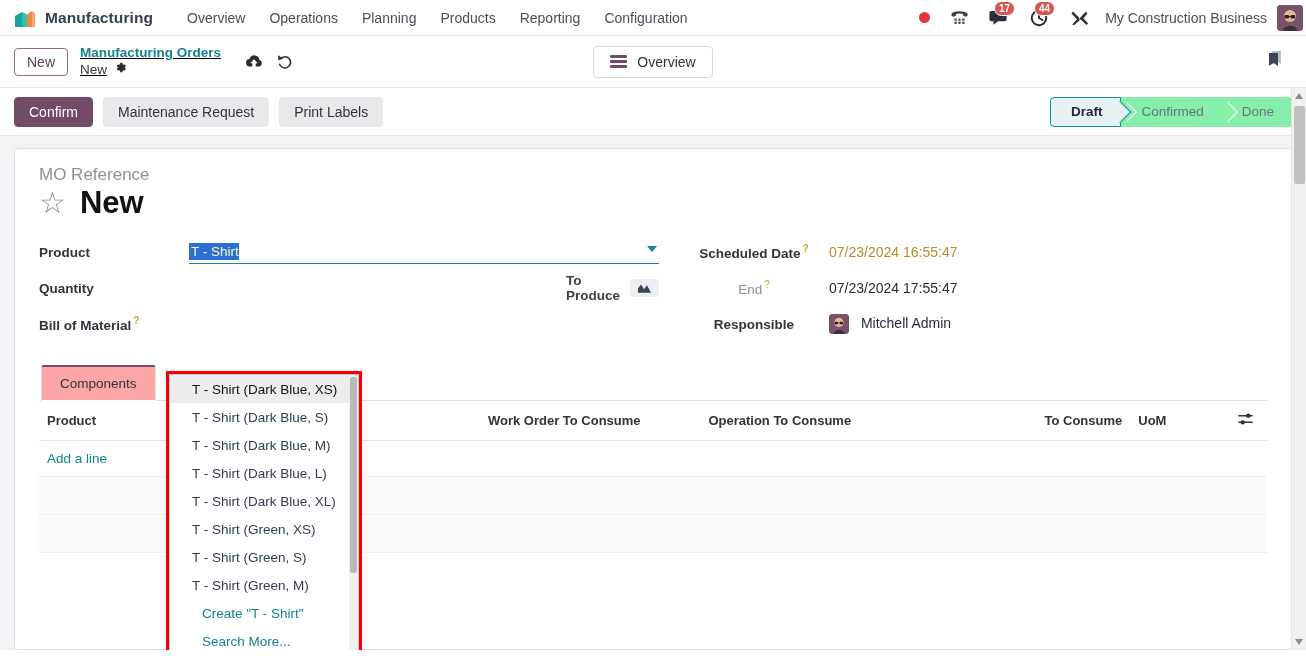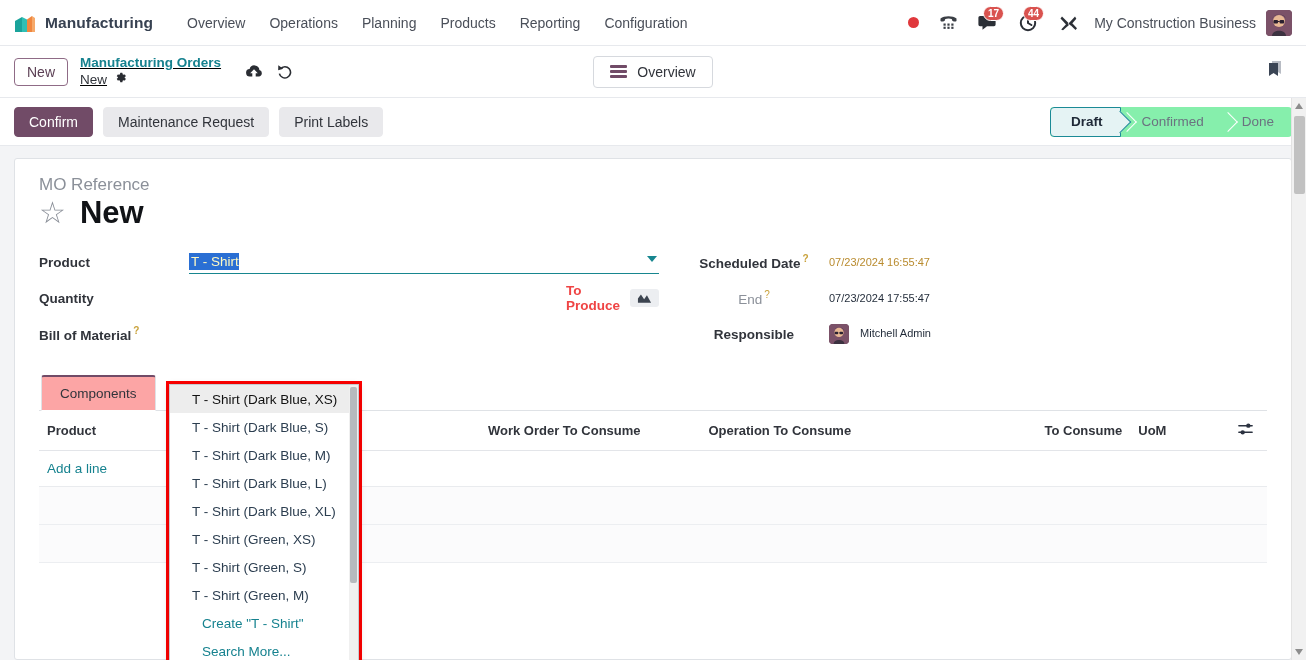--- a/index.html
+++ b/index.html
@@ -5,25 +5,25 @@
   * { box-sizing: border-box; margin: 0; padding: 0; }
   html, body {
     width: 1306px; height: 660px;
     font-family: "Liberation Sans", sans-serif;
     background: #ffffff;
     overflow: hidden;
   }
 
   
   .navbar {
-    height: 46px;
+    height: 36px;
     background: #ffffff;
     display: flex;
     align-items: center;
-    padding: 0 14px 0 14px;
+    padding: 0 3px 0 14px;
     border-bottom: 1px solid #e7e9ed;
     position: relative;
     z-index: 30;
   }
   .brand {
     display: flex; align-items: center; gap: 9px;
     margin-right: 22px;
   }
   .brand-logo { width: 22px; height: 20px; position: relative; display:block; }
   .brand-name {
@@ -155,40 +155,40 @@
   .form-grid { display: flex; gap: 0; }
   .col { width: 620px; }
   .col.right { padding-left: 20px; text-align: center; }
   .frow { display: flex; align-items: center; height: 36px; }
   .flabel {
     width: 150px; font-size: 13.5px; font-weight: 700; color: #31343b;
     flex: none;
   }
   .flabel.muted { color: #8b9099; font-weight: 400; }
   .qmark { color: #c9a23b; font-size: 10px; vertical-align: super; margin-left: 2px; cursor:pointer;}
-  .fval { font-size: 11px; color: #1f2937; }
+  .fval { font-size: 14px; color: #1f2937; }
   .fval.amber { color: #b98b2e; }
   .field-input-wrap { position: relative; width: 470px; }
   .field-input {
     width: 100%; border: none; border-bottom: 1px solid #17868f;
     font-size: 13.5px; font-family: inherit; padding: 3px 18px 4px 0;
     background: transparent; color: #1f2937; outline: none;
   }
   .sel-text {
     background: #2a6fd4; color: #fef9c3; padding: 1px 0 1px 2px;
   }
   .caret-down {
     position: absolute; right: 2px; top: 5px;
     width: 0; height: 0; border-left: 5px solid transparent;
     border-right: 5px solid transparent; border-top: 6px solid #17868f;
     cursor: pointer;
   }
   .to-produce {
     display:flex; align-items:center; gap: 10px; margin-left: 40px;
-    font-size: 13.5px; font-weight:700; color: #ef4444;
+    font-size: 13.5px; font-weight:700; color: #404040;
   }
   .icon-btn {
     background: #eceef1; border-radius: 3px; padding: 3px 7px;
     display: inline-flex; align-items: center; cursor: pointer;
   }
   .resp-avatar {
     width: 20px; height: 20px; border-radius: 4px; overflow: hidden;
     background: #6b4a5e; display:inline-block; vertical-align: middle; margin-right: 8px;
   }
 

